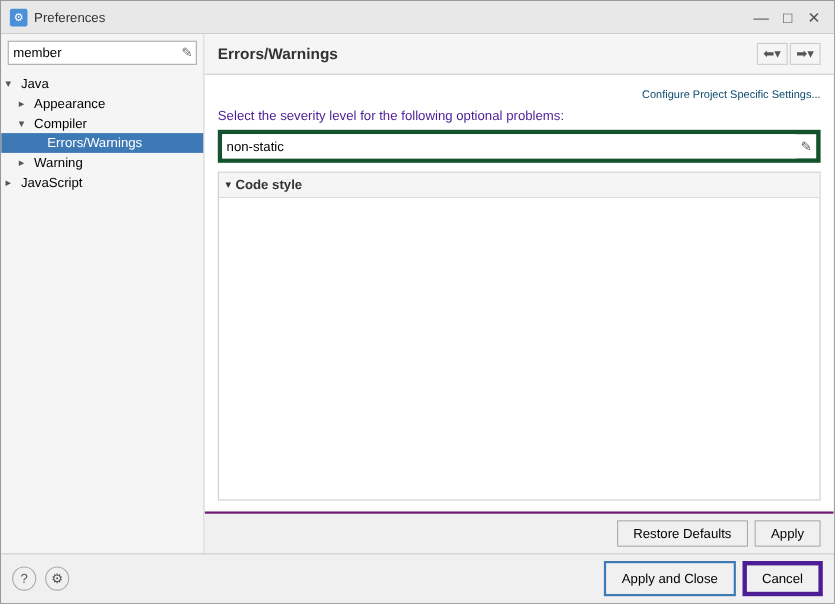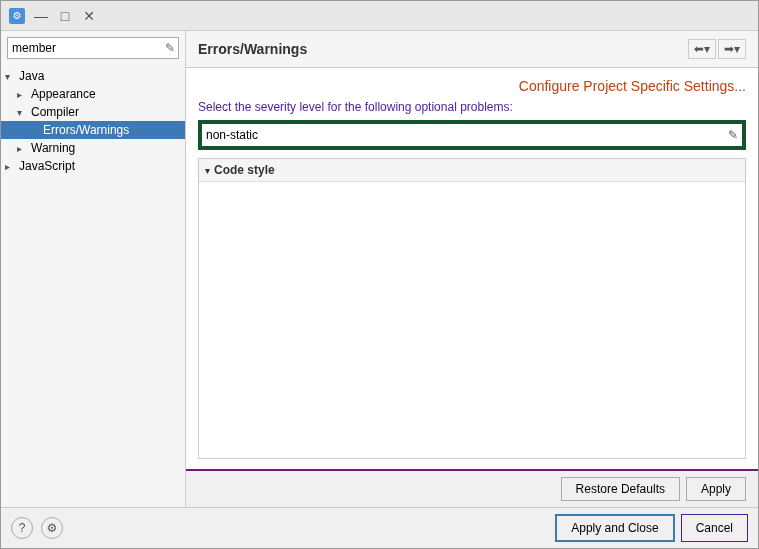--- a/index.html
+++ b/index.html
@@ -189,23 +189,23 @@
       display: flex;
       flex-direction: column;
     }
 
     .configure-link {
       text-align: right;
       margin-bottom: 6px;
     }
 
     .configure-link a {
-      color: #c2410c;
+      color: #0c4a6e;
       text-decoration: none;
-      font-size: 14px;
+      font-size: 10px;
     }
 
     .severity-label {
       font-size: 12px;
       color: #4c1d95;
       margin-bottom: 6px;
     }
 
     .filter-input-row {
       display: flex;
@@ -348,21 +348,21 @@
     .footer-right {
       flex: 1;
       display: flex;
       justify-content: flex-end;
       gap: 6px;
     }
 
     .footer-btn {
       padding: 5px 14px;
       font-size: 12px;
-      border: 1px solid #4c1d95;
+      border: 4px solid #4c1d95;
       background: #f0f0f0;
       cursor: pointer;
     }
     .footer-btn.primary {
       border: 2px solid #3d7ab5;
     }
 
     .icon-circle {
       width: 22px;
       height: 22px;
@@ -382,20 +382,21 @@
   </style>
 </head>
 <body>
 
 <div class="window">
 
   <div class="title-bar">
     <div class="title-bar-icon">
       <span>⚙</span>
     </div>
+    <span class="title-bar-title">Preferences</span>
     <div class="title-bar-controls">
       <button class="title-bar-btn">—</button>
       <button class="title-bar-btn">□</button>
       <button class="title-bar-btn">✕</button>
     </div>
   </div>
 
   <div class="main-content">
 
     <div class="sidebar">

